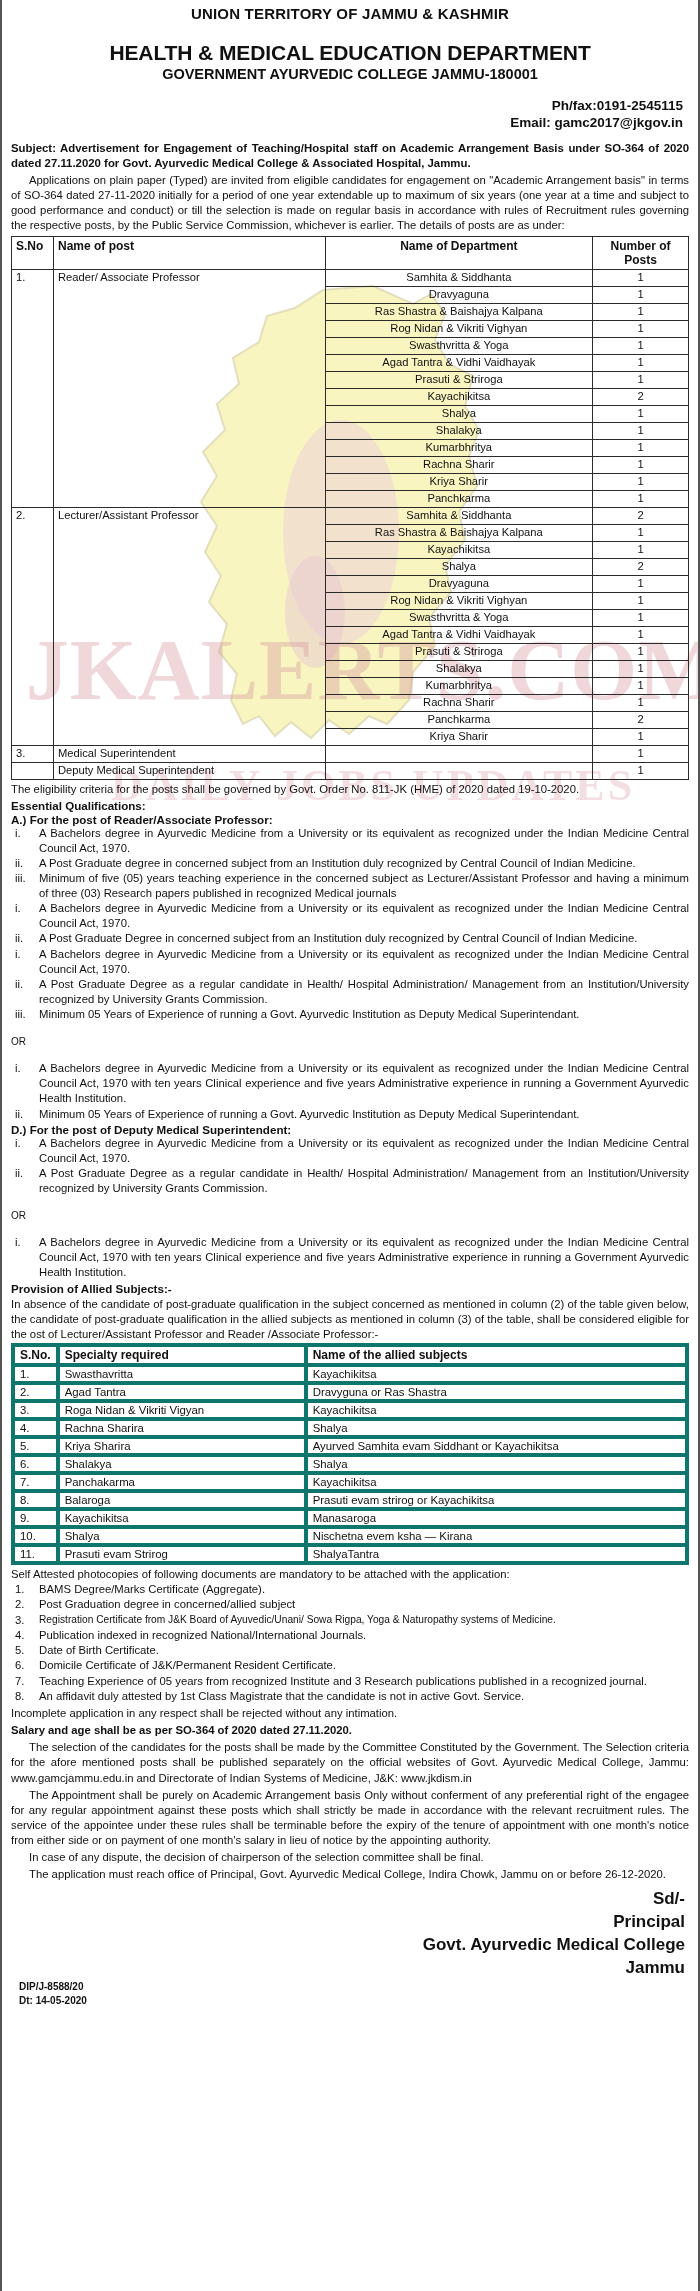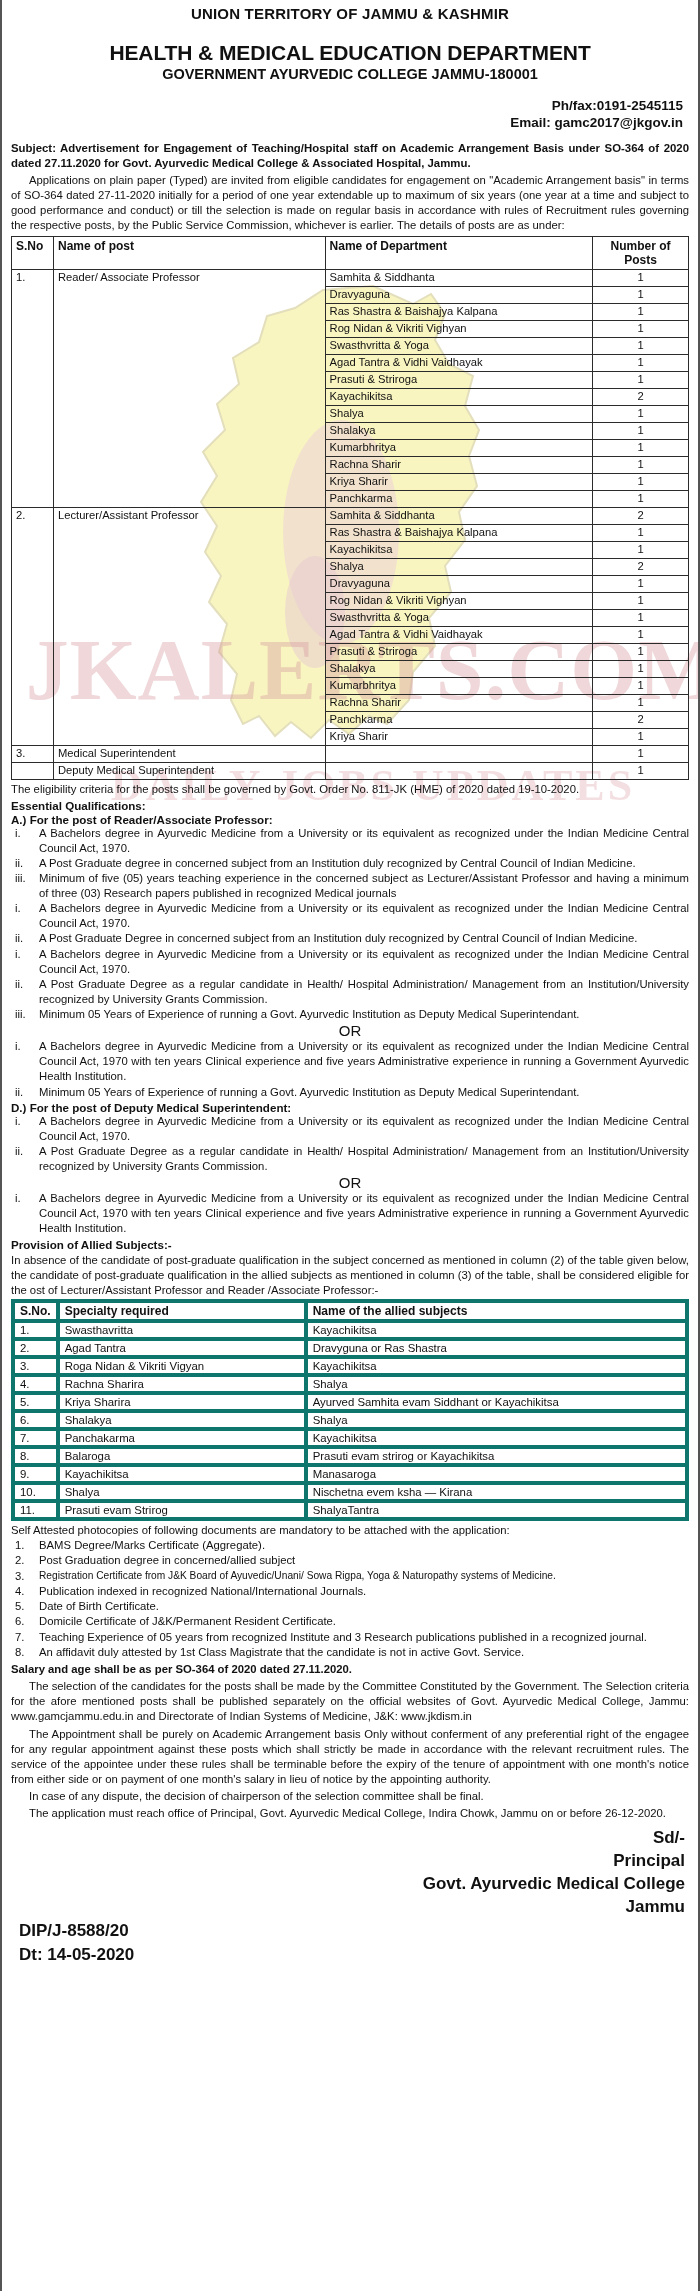--- a/index.html
+++ b/index.html
@@ -93,50 +93,50 @@
     background:transparent;
   }
   .posts-table thead th {
     font-weight:bold;
     font-size:12px;
     text-align:left;
     padding:2px 4px;
   }
   .posts-table .c-sno { width:42px; }
   .posts-table .c-post { width:272px; }
-  .posts-table .c-dept { width:268px; }
+  .posts-table .c-dept { width:268px;text-align:center; }
   .posts-table .c-num { width:96px; text-align:center; }
   .posts-table td.num { text-align:center; }
   .posts-table tbody tr td { height:17px; }
 
   .allied-table { margin-top:1px; font-size:11.4px; }
   .allied-table td, .allied-table th {
     border:4px solid #0f766e;
     padding:1px 5px;
     text-align:left;
   }
   .allied-table thead th { font-weight:bold; font-size:12px; }
   .allied-table .a-sno { width:44px; }
   .allied-table .a-spec { width:248px; }
 
   
   .sec-head { font-size:11.6px; font-weight:bold; margin-top:1px; }
   .q-row { display:flex; align-items:flex-start; font-size:11.3px; line-height:1.34; margin-top:0px; }
   .q-num { width:28px; flex:0 0 28px; padding-left:4px; }
   .q-txt { flex:1; text-align:justify; }
-  .or { text-align:center; font-size:15px; margin:0 0; }
+  .or { font-size:10px; margin:14px 0; }
 
   .doc-row { display:flex; align-items:flex-start; font-size:11.3px; line-height:1.35; }
   .doc-num { width:28px; flex:0 0 28px; padding-left:4px; }
   .doc-txt { flex:1; text-align:justify; }
   .doc-small { font-size:10.2px; }
 
   
   .sign { margin-top:6px; text-align:right; font-size:17px; line-height:1.35; font-weight:bold; padding-right:4px;}
-  .dip { font-size:17px; font-weight:bold; line-height:1.4;padding-left:8px; }
+  .dip { font-size:10px; font-weight:bold; line-height:1.4;padding-left:8px; }
 </style>
 </head>
 <body>
 
 <div class="page">
 
   <div class="wm-layer">
     <div class="wm-map">
       <svg viewBox="0 0 330 520" xmlns="http://www.w3.org/2000/svg">
         <path d="M150,10 L200,6 L240,24 L258,14 L272,34 L262,60 L276,84 L300,96 L292,126
@@ -470,20 +470,21 @@
         </div>
         <div class="doc-row">
           <div class="doc-num">7.</div>
           <div class="doc-txt">Teaching Experience of 05 years from recognized Institute and 3 Research publications published in a recognized journal.</div>
         </div>
         <div class="doc-row">
           <div class="doc-num">8.</div>
           <div class="doc-txt">An affidavit duly attested by 1st Class Magistrate that the candidate is not in active Govt. Service.</div>
         </div>
       </div>
+    <p class="para">Incomplete application in any respect shall be rejected without any intimation.</p>
 
     <p class="para bold">Salary and age shall be as per SO-364 of 2020 dated 27.11.2020.</p>
 
     <div id="closing">
         <p class="para indent">The selection of the candidates for the posts shall be made by the Committee Constituted by the Government. The Selection criteria for the afore mentioned posts shall be published separately on the official websites of Govt. Ayurvedic Medical College, Jammu: www.gamcjammu.edu.in and Directorate of Indian Systems of Medicine, J&amp;K: www.jkdism.in</p>
         <p class="para indent">The Appointment shall be purely on Academic Arrangement basis Only without conferment of any preferential right of the engagee for any regular appointment against these posts which shall strictly be made in accordance with the relevant recruitment rules. The service of the appointee under these rules shall be terminable before the expiry of the tenure of appointment with one month's notice from either side or on payment of one month's salary in lieu of notice by the appointing authority.</p>
         <p class="para indent">In case of any dispute, the decision of chairperson of the selection committee shall be final.</p>
         <p class="para indent">The application must reach office of Principal, Govt. Ayurvedic Medical College, Indira Chowk, Jammu on or before 26-12-2020.</p>
       </div>
 

